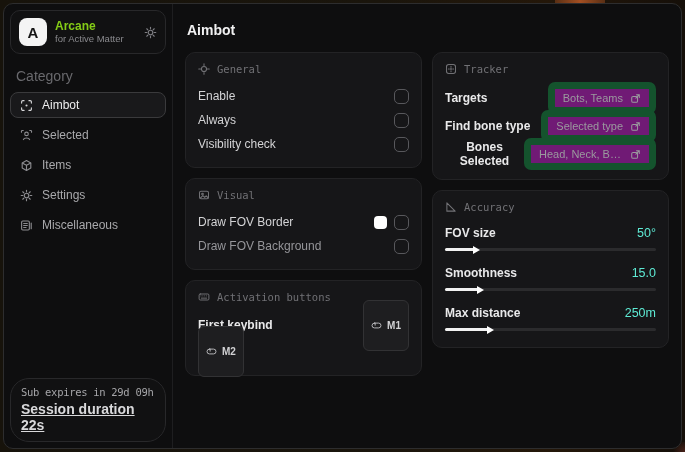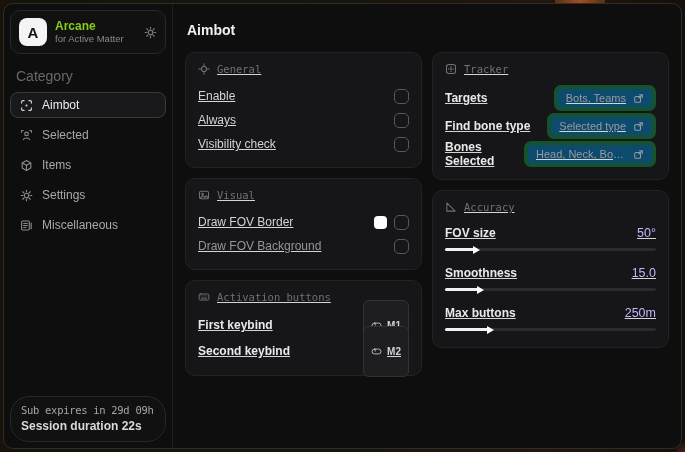--- a/index.html
+++ b/index.html
@@ -46,73 +46,73 @@
   }
   .nav-item .nav-ic { color:#8b8b8f; display:flex; align-items:center; }
   .nav-item.selected { background:#19191b; border-color:#3a3a3c; color:#ededee; }
   .nav-item.selected .nav-ic { color:#d6d6d8; }
 
   .side-footer {
     margin-top:auto; border:1px solid #28282a; border-radius:19px;
     background:#111112; padding:7px 10px 8px 10px;
   }
   .sub-expires { font-family:"DejaVu Sans Mono", monospace; font-size:10.5px; color:#a6a6a9; letter-spacing:-0.3px; }
-  .session { font-size:12px; font-weight:700; color:#d9d9db; margin-top:3px; }
+  .session { font-size:14px; font-weight:700; color:#d9d9db; margin-top:3px;text-decoration:underline; }
 
   .divider { width:1px; background:#1e1e20; }
 
   
   .main { flex:1; padding:12px 12px 0 12px; overflow:hidden; }
   .page-title { font-size:14px; font-weight:700; color:#f1f1f2; margin:6px 0 14px 2px; }
-  .columns { display:flex; gap:10px; align-items:flex-start;text-decoration:underline; }
+  .columns { display:flex; gap:10px; align-items:flex-start; }
   .col { flex:1; display:flex; flex-direction:column; gap:10px; min-width:0; }
 
   .card {
     background:#161618; border:1px solid #232325; border-radius:10px;
     padding:10px 12px 12px 12px;
   }
   .card-head {
     display:flex; align-items:center; gap:7px;
     font-family:"DejaVu Sans Mono", monospace; font-size:10.5px; color:#717175;
     margin-bottom:10px;
   }
   .card-head .hd-ic { color:#717175; display:flex; align-items:center; }
 
   .row { display:flex; align-items:center; justify-content:space-between; height:22px; }
   .rows { display:flex; flex-direction:column; gap:2px; }
-  .row-label { color:#d3d3d5; font-size:12px; }
+  .row-label { color:#d3d3d5; font-size:12px;text-align:center; }
   .row-label.dim { color:#96969a; }
   .row-label.bold { color:#e9e9ea; font-weight:700; font-size:12px; }
 
   .checkbox {
     width:15px; height:15px; border:1.6px solid #58585c; border-radius:5px;
     background:transparent; cursor:pointer; flex:0 0 15px;
   }
   .ctrls { display:flex; align-items:center; gap:7px; }
   .swatch { width:13px; height:13px; border-radius:4px; background:#ffffff; cursor:pointer; }
 
   .keybadge {
     display:flex; align-items:center; gap:5px; background:#1e1e20;
     border:1px solid #323234; border-radius:6px; padding:19px 7px;
     color:#d2d2d4; font-size:10px; font-weight:600; cursor:pointer;
   }
   .keybadge .kb-ic { color:#b9b9bc; display:flex; align-items:center; }
 
   .select {
-    display:flex; align-items:center; gap:7px; background:#0c4a6e;
-    border:4px solid #14532d; border-radius:7px; padding:3px 8px;
+    display:flex; align-items:center; gap:7px; background:#701a75;
+    border:7px solid #14532d; border-radius:7px; padding:3px 8px;
     color:#9a9a9e; font-size:11px; cursor:pointer; max-width:158px;
   }
   .select .sel-val { white-space:nowrap; overflow:hidden; text-overflow:ellipsis; }
   .select .sel-ic { color:#9a9a9e; display:flex; align-items:center; flex:0 0 auto; }
   .tr-row { height:26px; }
 
   .slider-group { margin-top:2px; }
   .slider-head { display:flex; align-items:center; justify-content:space-between; height:20px; }
-  .slider-val { color:#c4b5fd; font-size:12.5px; }
+  .slider-val { color:#5eead4; font-size:12.5px; }
   .slider { position:relative; height:10px; margin-top:2px; cursor:pointer; }
   .slider-track { position:absolute; left:0; right:0; top:3px; height:3px; background:#2b2b2d; border-radius:2px; }
   .slider-fill  { position:absolute; left:0; top:3px; height:3px; background:#f2f2f2; border-radius:2px; }
   .slider-thumb {
     position:absolute; top:0.5px; width:0; height:0; margin-left:-2px;
     border-left:7px solid #ffffff; border-top:4px solid transparent; border-bottom:4px solid transparent;
   }
   svg { display:block; }
 </style>
 </head>
@@ -274,21 +274,20 @@
                 <span class="kb-ic">
                   <svg width="11" height="11" viewBox="0 0 16 16" fill="none" stroke="currentColor" stroke-width="1.4" stroke-linecap="round">
                     <rect x="1.5" y="4.5" width="13" height="7" rx="3.5"></rect>
                       <path d="M6 4.5v3"></path>
                   </svg>
                 </span>
                 <span>M1</span>
               </span>
             </div>
             <div class="row" style="height:24px">
-              <span class="row-label bold">Second keybind</span>
               <span class="keybadge">
                 <span class="kb-ic">
                   <svg width="11" height="11" viewBox="0 0 16 16" fill="none" stroke="currentColor" stroke-width="1.4" stroke-linecap="round">
                     <rect x="1.5" y="4.5" width="13" height="7" rx="3.5"></rect>
                       <path d="M6 4.5v3"></path>
                   </svg>
                 </span>
                 <span>M2</span>
               </span>
             </div>
@@ -378,21 +377,21 @@
             </div>
             <div class="slider">
               <div class="slider-track"></div>
               <div class="slider-fill" style="width: 16%;"></div>
               <div class="slider-thumb" style="left: 16%;"></div>
             </div>
           </div>
 
           <div class="slider-group" style="margin-top:8px">
             <div class="slider-head">
-              <span class="row-label bold">Max buttons</span>
+              <span class="row-label bold">Max distance</span>
               <span class="slider-val">250m</span>
             </div>
             <div class="slider">
               <div class="slider-track"></div>
               <div class="slider-fill" style="width: 21%;"></div>
               <div class="slider-thumb" style="left: 21%;"></div>
             </div>
           </div>
         </div>
 

